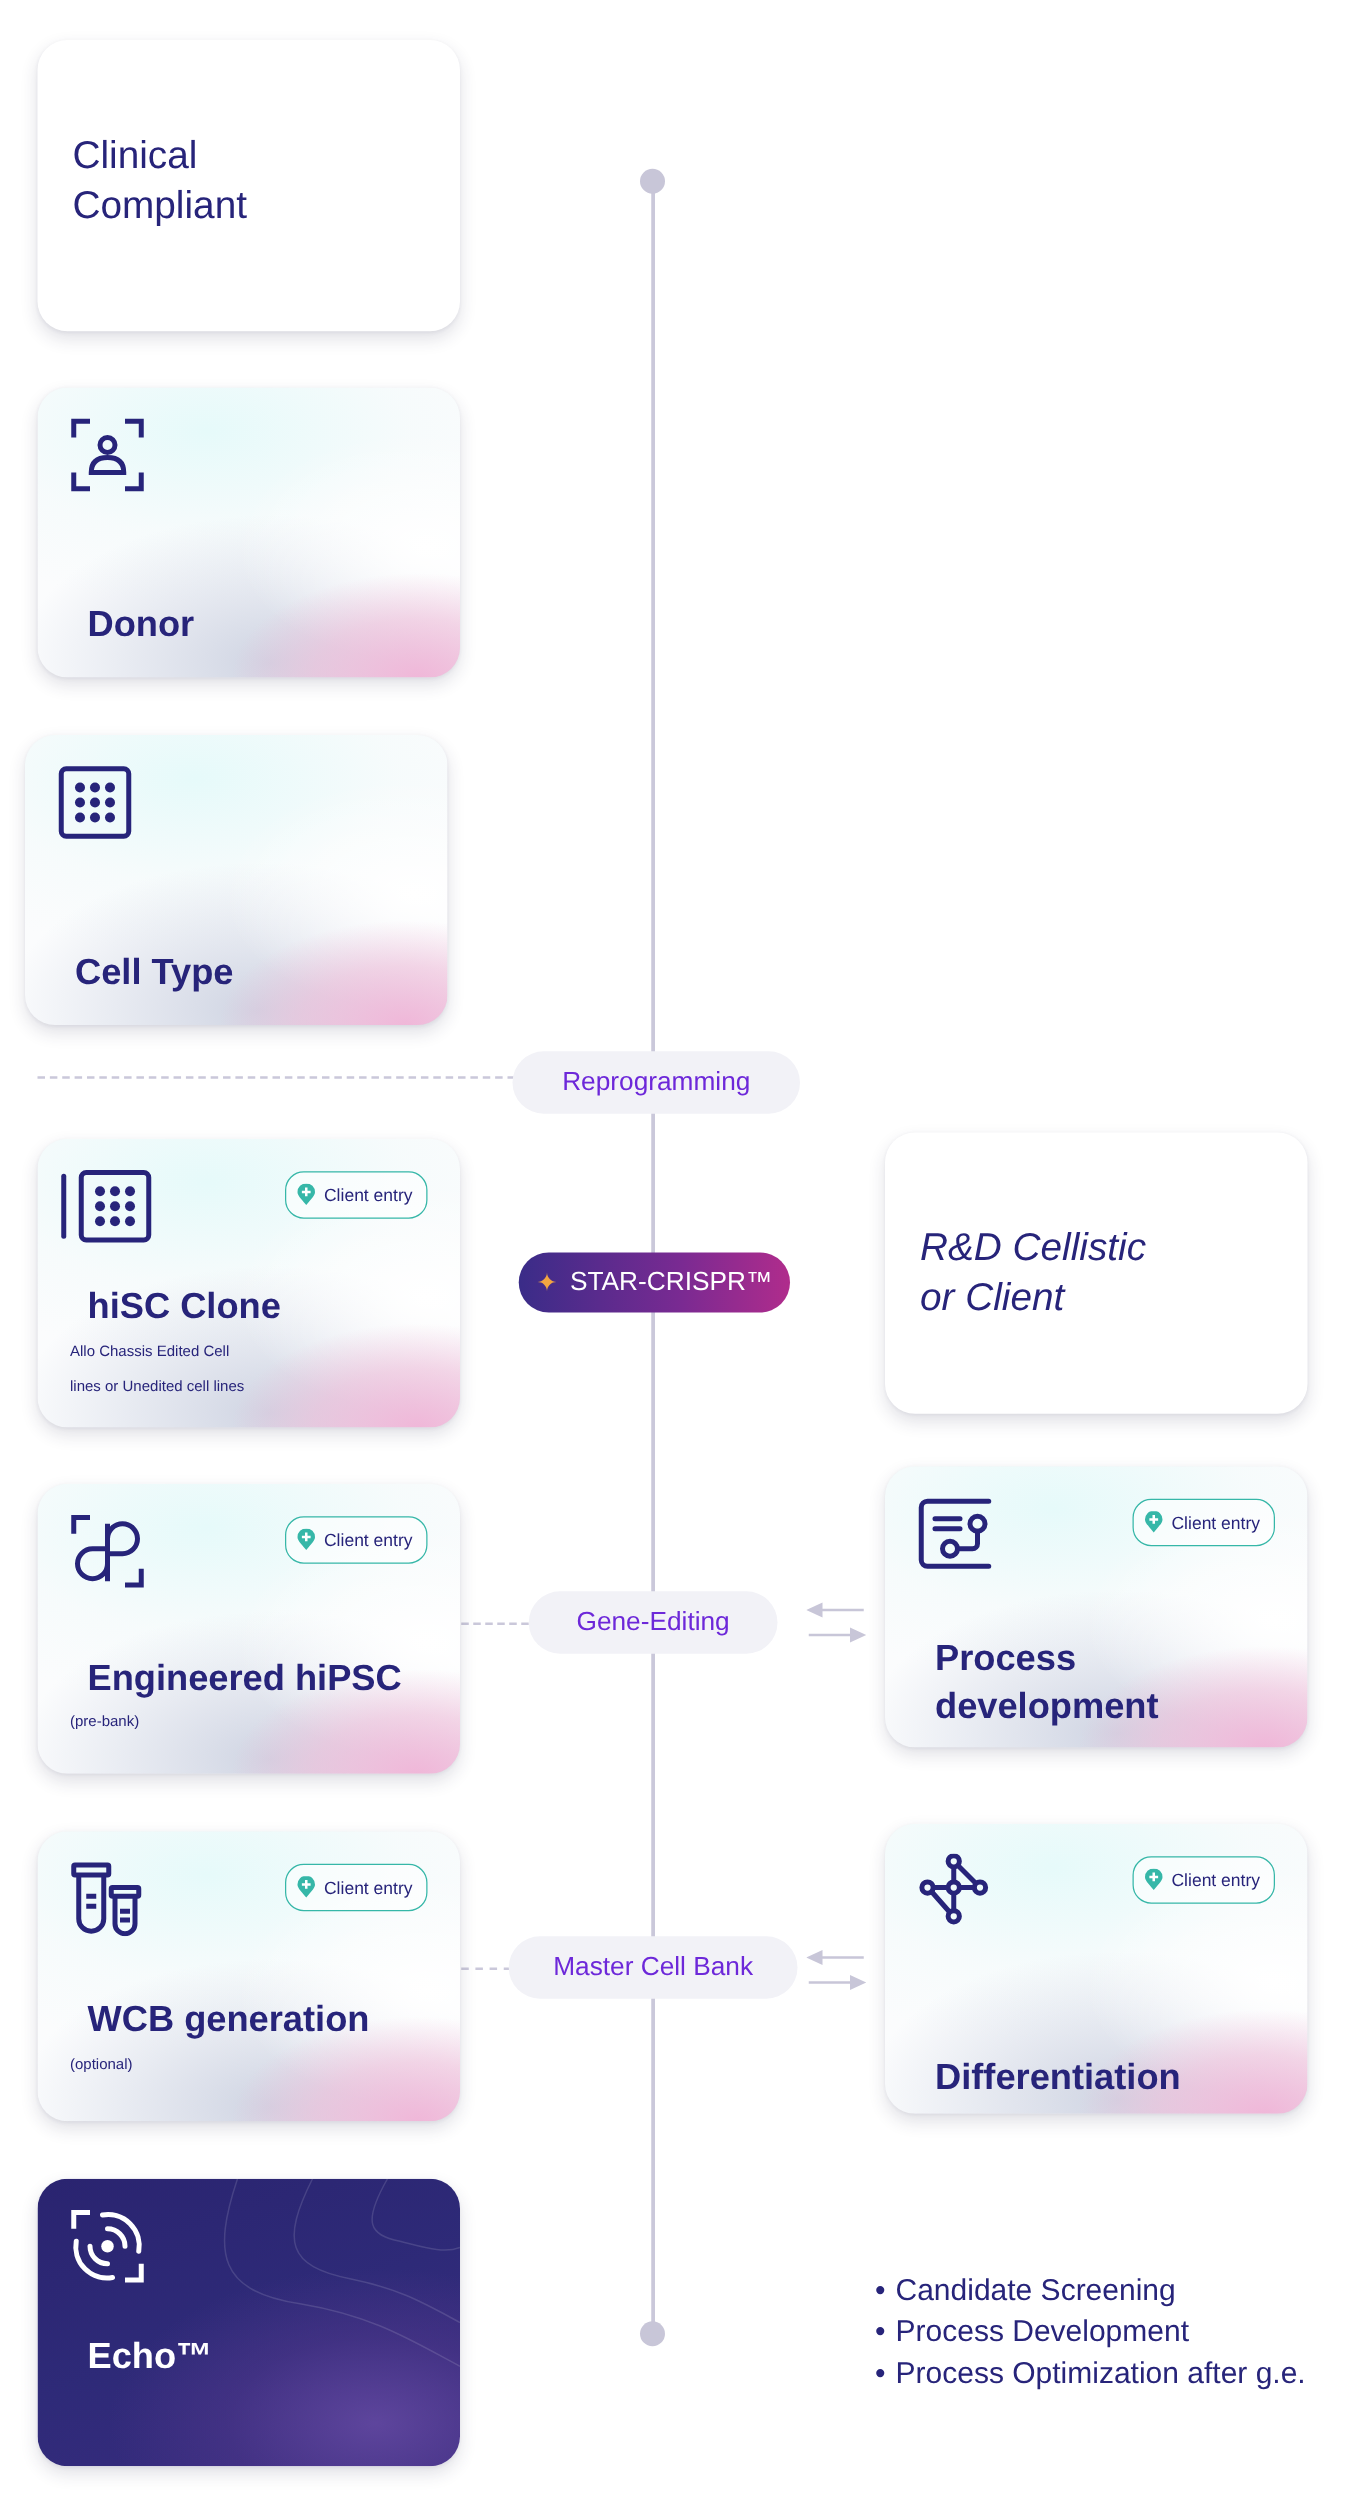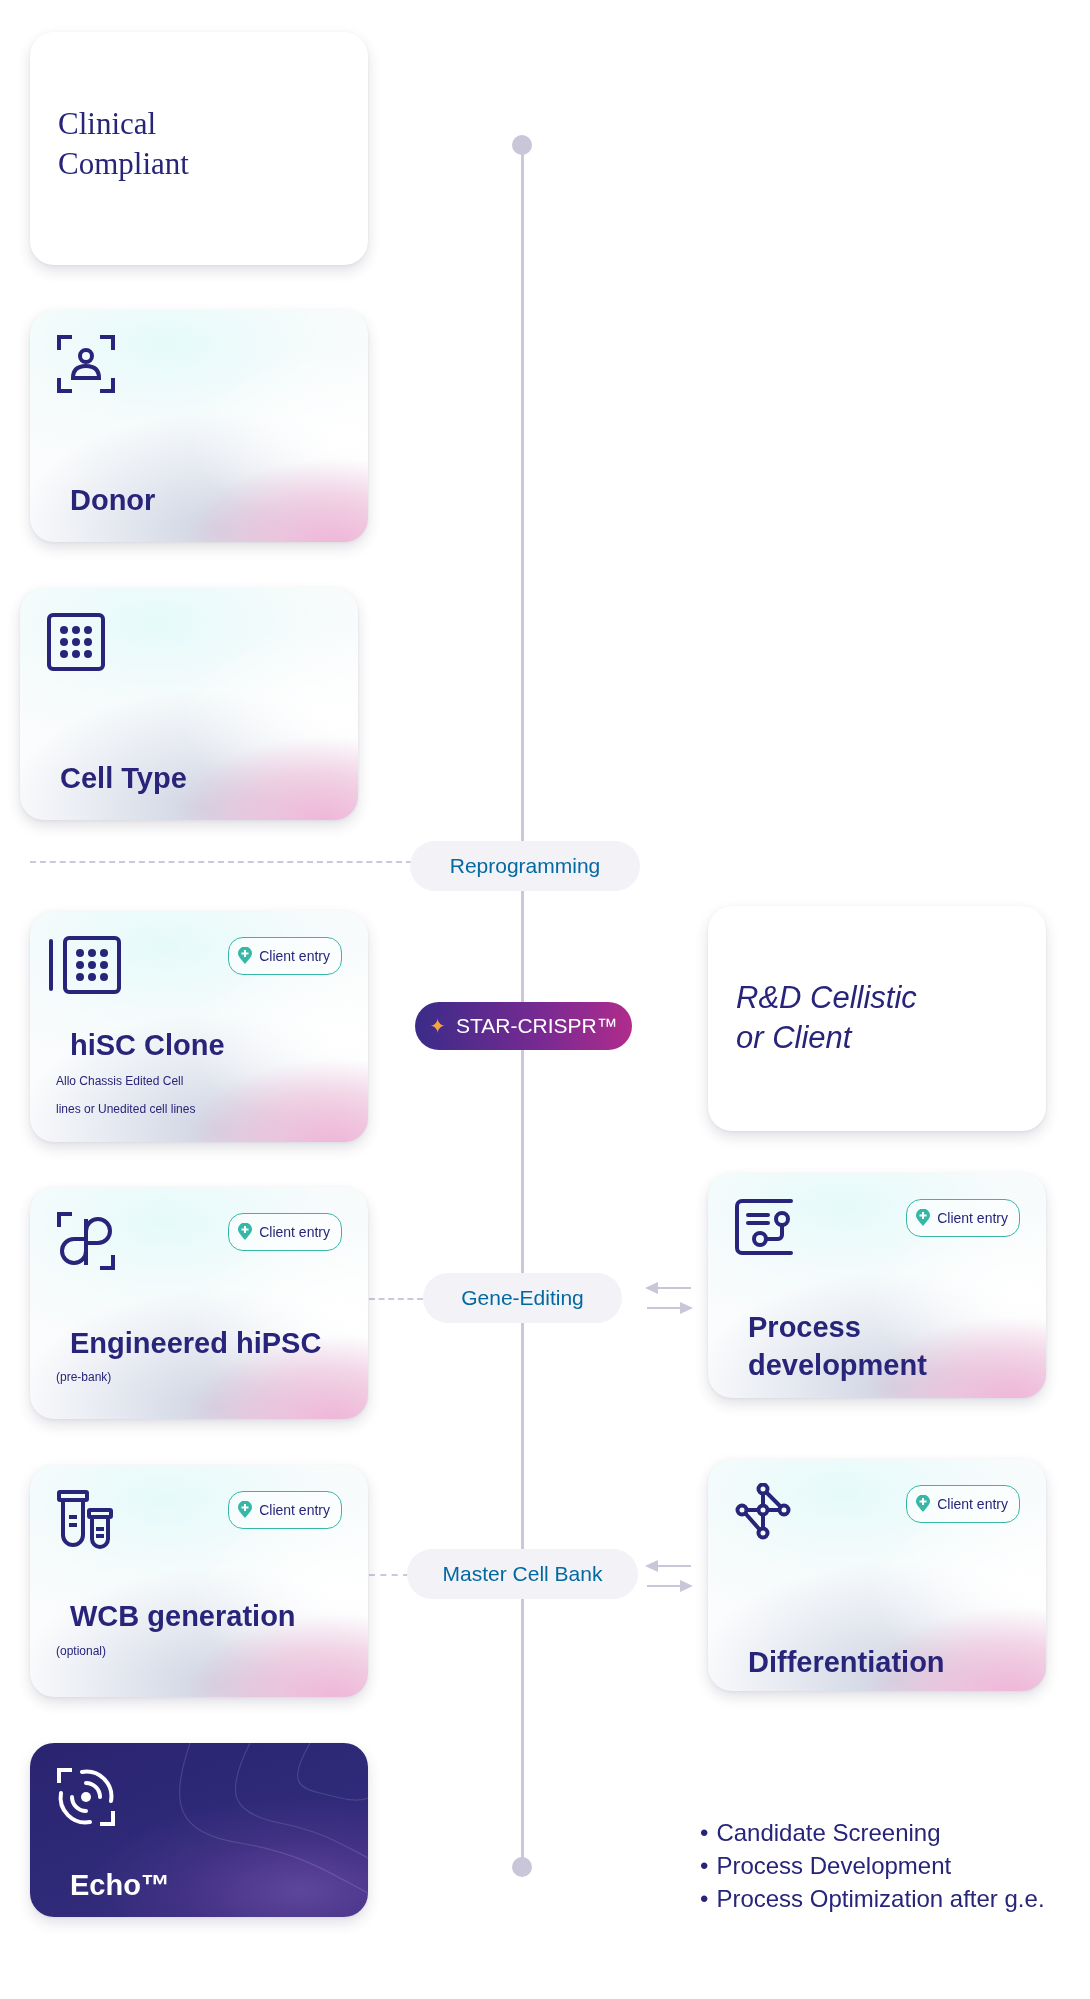--- a/index.html
+++ b/index.html
@@ -32,21 +32,21 @@
   .badge { position: absolute; right: 26px; top: 26px; height: 38px; padding: 0 11px 0 8px;
            border: 1.5px solid #36b7a8; border-radius: 15px; background: rgba(255,255,255,0.55);
            display: flex; align-items: center; gap: 6px; box-sizing: border-box; }
   .badge .pin { width: 16px; height: 18px; }
   .badge span { font-size: 14px; color: #27247a; }
 
   .vline { position: absolute; left: 521px; top: 145px; width: 3px; height: 1722px; background: #cac8da; }
   .dot { position: absolute; width: 20px; height: 20px; border-radius: 50%; background: #c8c6d8; left: 512px; }
 
   .pill { position: absolute; height: 50px; border-radius: 25px; background: #f2f2f7;
-          display: flex; align-items: center; justify-content: center; font-size: 21px; color: #0369a1; }
+          display: flex; align-items: center; justify-content: center; font-size: 21px; color: #6d28d9; }
   .pill.star { background: linear-gradient(90deg, #3a2c88 0%, #7a2a92 60%, #b02c8c 100%); color: #ffffff; height: 48px; border-radius: 24px; }
   .pill.star .sparkle { color: #f2a541; margin-right: 10px; font-size: 20px; }
 
   .dash { position: absolute; height: 0; border-top: 2px dashed #cac8da; }
 
   .arrows { position: absolute; width: 48px; height: 34px; }
 
   .bullets { position: absolute; left: 700px; top: 1816px; font-size: 24px; line-height: 33px; color: #27247a; }
   .bullets div::before { content: "\2022"; margin-right: 8px; }
 </style>
@@ -83,21 +83,21 @@
   <span>Master Cell Bank</span>
 </div>
 <svg class="arrows" style="left:645px; top:1559px;" viewBox="0 0 48 34">
   <line x1="10" y1="7" x2="46" y2="7" stroke="#c8c6d8" stroke-width="2"></line>
   <polygon points="0,7 13,1 13,13" fill="#c8c6d8"></polygon>
   <line x1="2" y1="27" x2="36" y2="27" stroke="#c8c6d8" stroke-width="2"></line>
   <polygon points="48,27 35,21 35,33" fill="#c8c6d8"></polygon>
 </svg>
 
 <div class="card plain" style="left:30px; top:32px; height:233px;">
-  <div class="plain-title" style="top:72px;font-family:Liberation Serif, serif;">
+  <div class="plain-title" style="top:72px;">
     <div>Clinical</div>
     <div>Compliant</div>
   </div>
 </div>
 
 <div class="card grad" style="left:30px; top:310px; height:232px;">
   <svg class="icon" viewBox="0 0 60 60">
     <g fill="none" stroke="#27247a" stroke-width="4" stroke-linecap="square">
       <path d="M3 14 V3 H14"></path>
         <path d="M46 3 H57 V14"></path>
@@ -193,21 +193,21 @@
     <svg class="pin" viewBox="0 0 16 18">
       <path d="M8 17 C3 11 1 9 1 6.5 A7 7 0 0 1 15 6.5 C15 9 13 11 8 17 Z" fill="#36b7a8"></path>
       <path d="M8 3 V10 M4.5 6.5 H11.5" stroke="#fff" stroke-width="2"></path>
     </svg>
     <span>Client entry</span>
   </div>
   <div class="title" style="top:133px;">WCB generation</div>
   <div class="sub" style="top:172px;">(optional)</div>
 </div>
 
-<div class="card dark" style="left:30px; top:1743px; height:174px;">
+<div class="card dark" style="left:30px; top:1743px; height:230px;">
   <svg style="position:absolute; left:0; top:0; width:338px; height:230px;" viewBox="0 0 338 230">
     <g fill="none" stroke="rgba(255,255,255,0.13)" stroke-width="1.2">
       <path d="M160 0 C140 60 145 90 210 100 C270 110 300 130 338 150"></path>
       <path d="M220 0 C195 50 200 70 250 80 C290 88 310 100 338 115"></path>
       <path d="M280 0 C260 35 265 45 290 50 C310 55 325 60 338 55"></path>
     </g>
   </svg>
   <svg class="icon" viewBox="0 0 60 60">
     <g fill="none" stroke="#ffffff" stroke-width="4" stroke-linecap="square">
       <path d="M3 14 V3 H14"></path>

